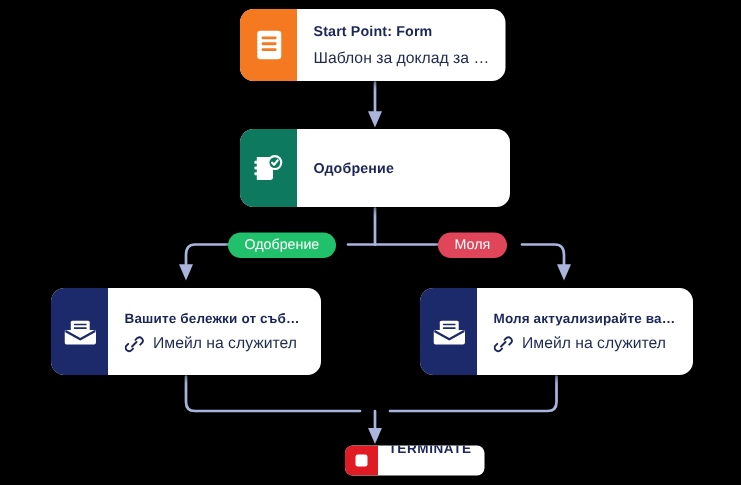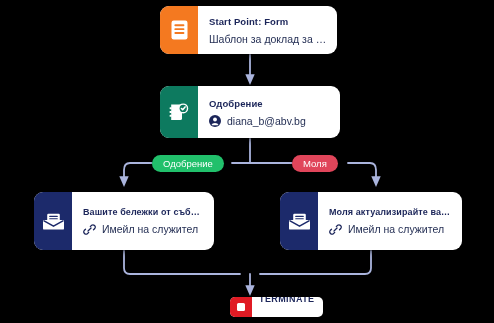--- a/index.html
+++ b/index.html
@@ -207,30 +207,20 @@
         <rect x="0.6" y="5.2" width="2.2" height="2.0" rx="0.6" fill="#ffffff"></rect>
         <rect x="0.6" y="9.0" width="2.2" height="2.0" rx="0.6" fill="#ffffff"></rect>
         <rect x="0.6" y="12.8" width="2.2" height="2.0" rx="0.6" fill="#ffffff"></rect>
         <circle cx="14.2" cy="6.4" r="5.0" fill="#ffffff"></circle>
         <circle cx="14.2" cy="6.4" r="3.6" fill="#0d7a5f"></circle>
         <path d="M12.4 6.5 L13.7 7.8 L16.1 4.9" fill="none" stroke="#ffffff" stroke-width="1.5" stroke-linecap="round" stroke-linejoin="round"></path>
       </svg>
     </div>
     <div class="node-body">
       <div class="node-title">Одобрение</div>
-      <div class="node-sub">
-        <span class="mini-icon">
-          <svg width="12" height="12" viewBox="0 0 12 12" xmlns="http://www.w3.org/2000/svg">
-            <circle cx="6" cy="6" r="6" fill="#1b2559"></circle>
-            <circle cx="6" cy="4.5" r="1.9" fill="#ffffff"></circle>
-            <path d="M2.3 10.2 a3.9 3.3 0 0 1 7.4 0 z" fill="#ffffff"></path>
-          </svg>
-        </span>
-        <span class="node-sub-text">diana_b@abv.bg</span>
-      </div>
     </div>
   </div>
 
   <div class="pill" id="pill-approve">
     <span>Одобрение</span>
   </div>
   <div class="pill" id="pill-reject">
     <span>Моля</span>
   </div>
 

